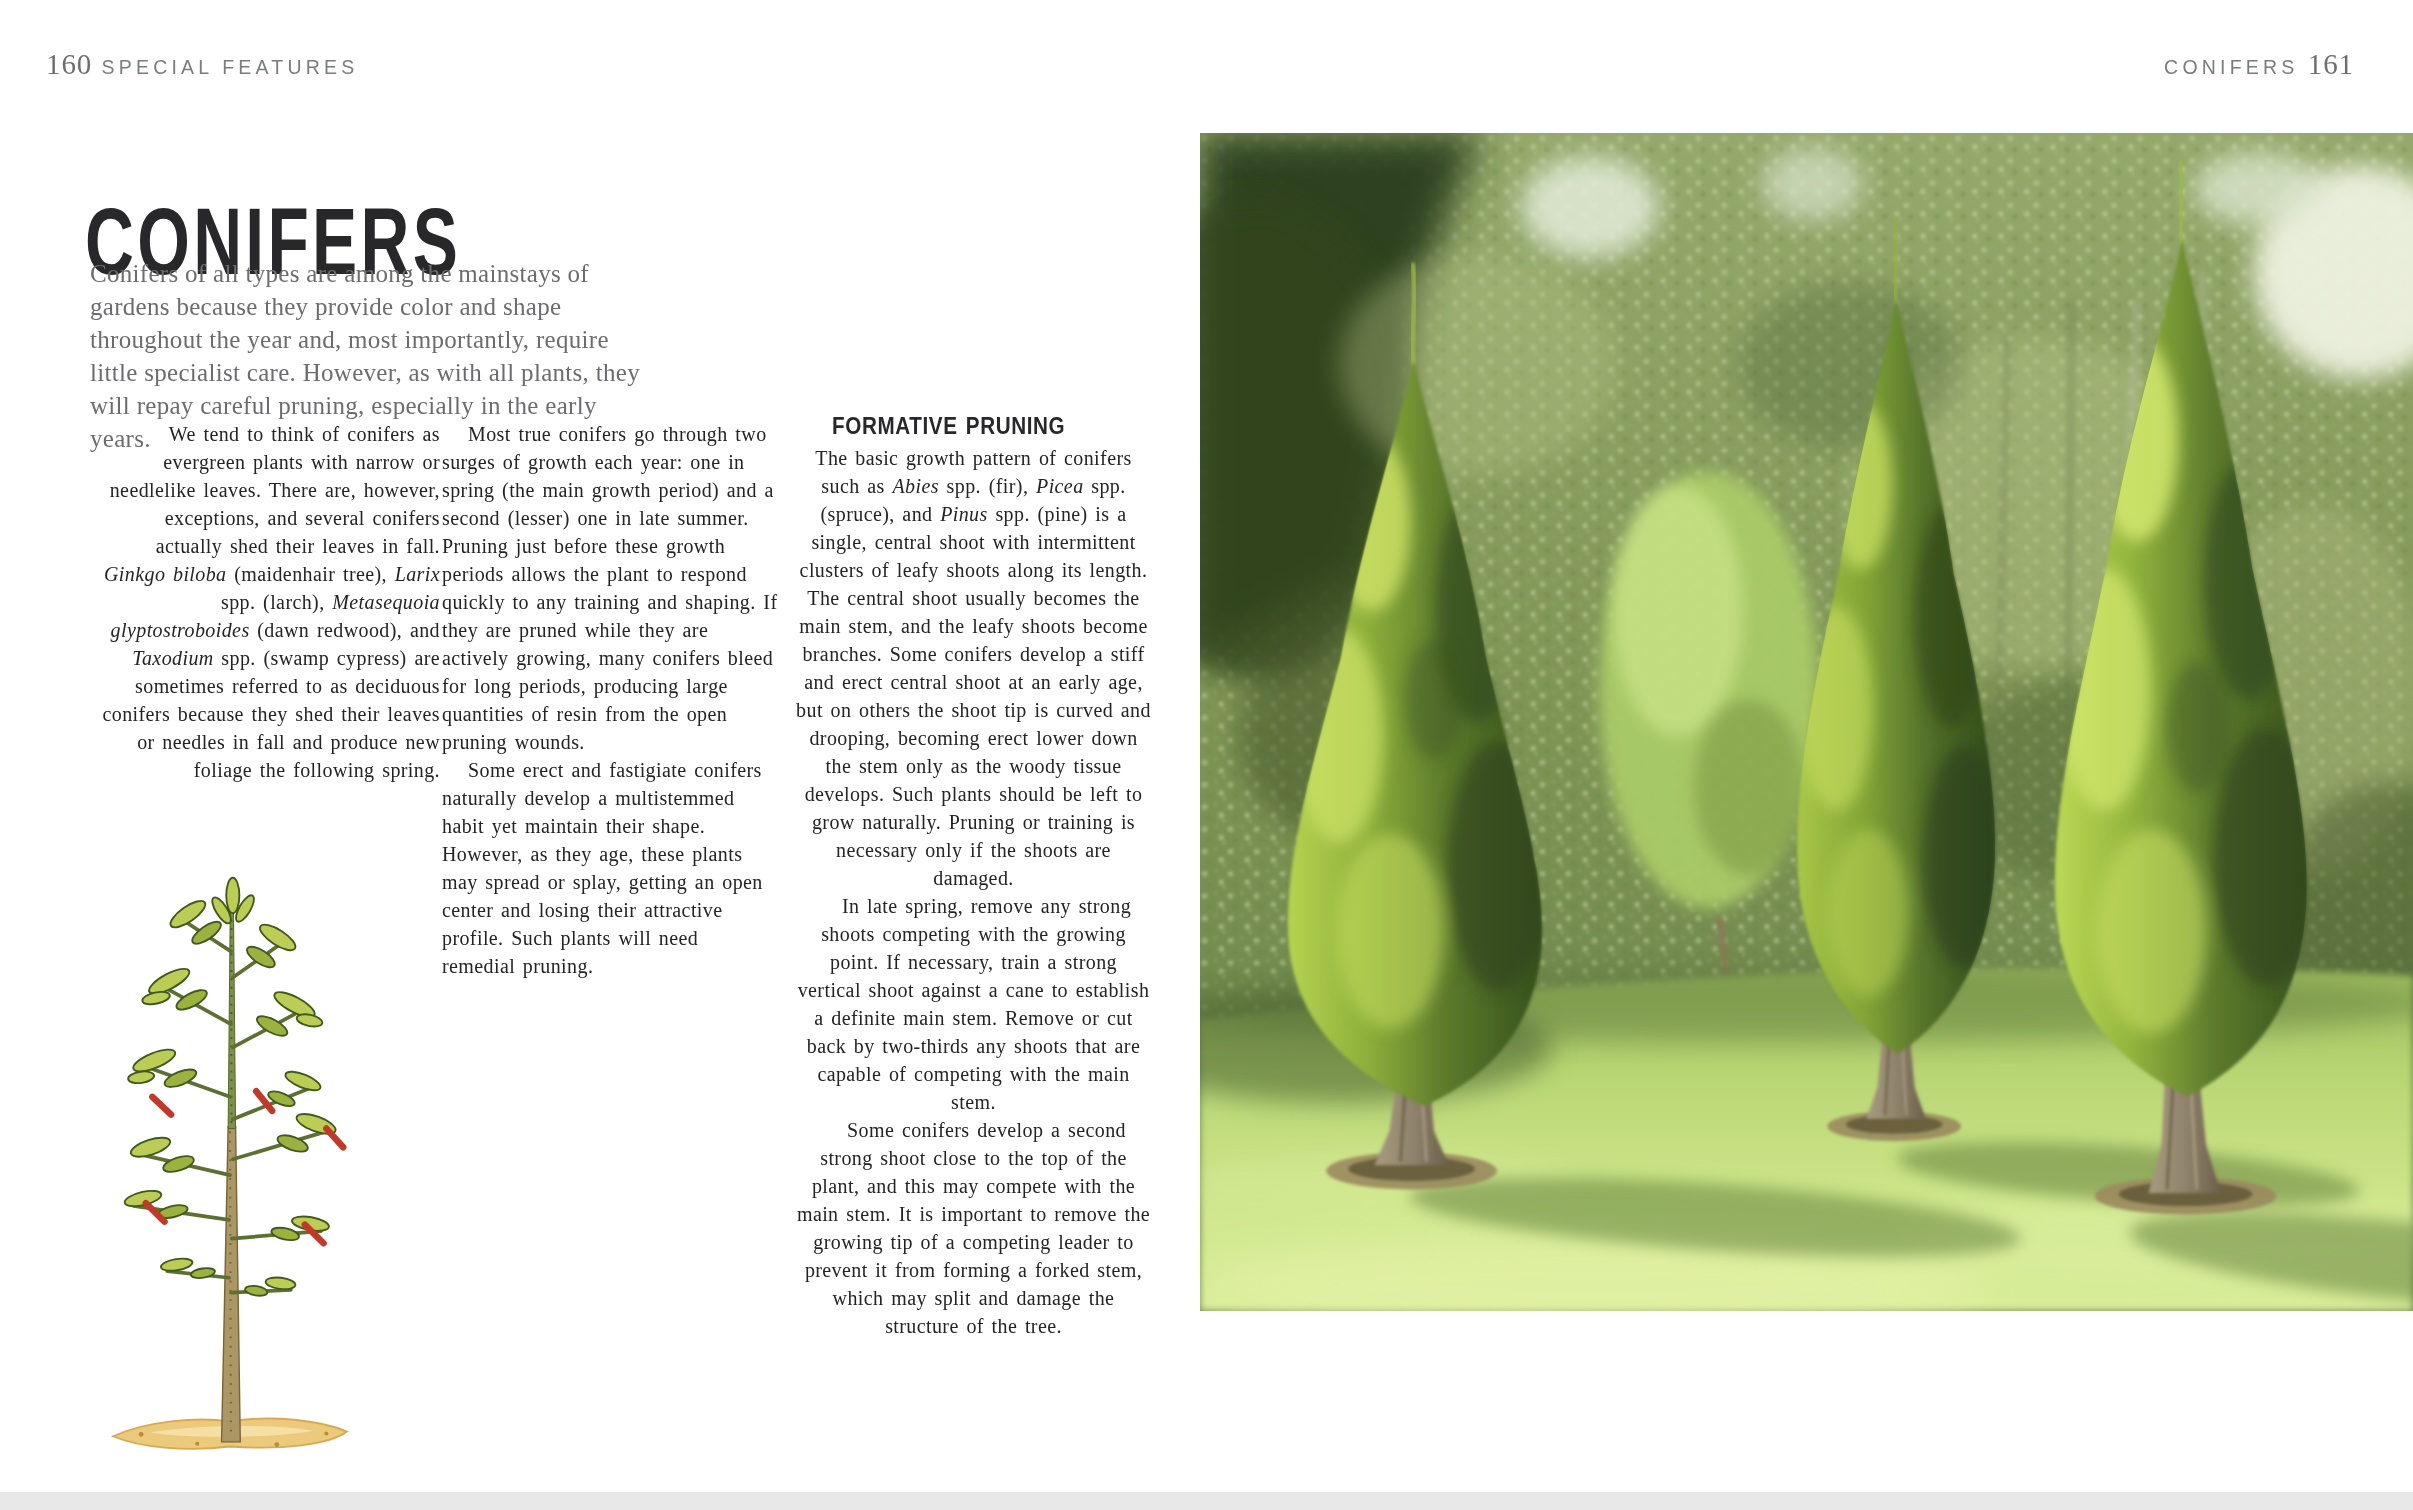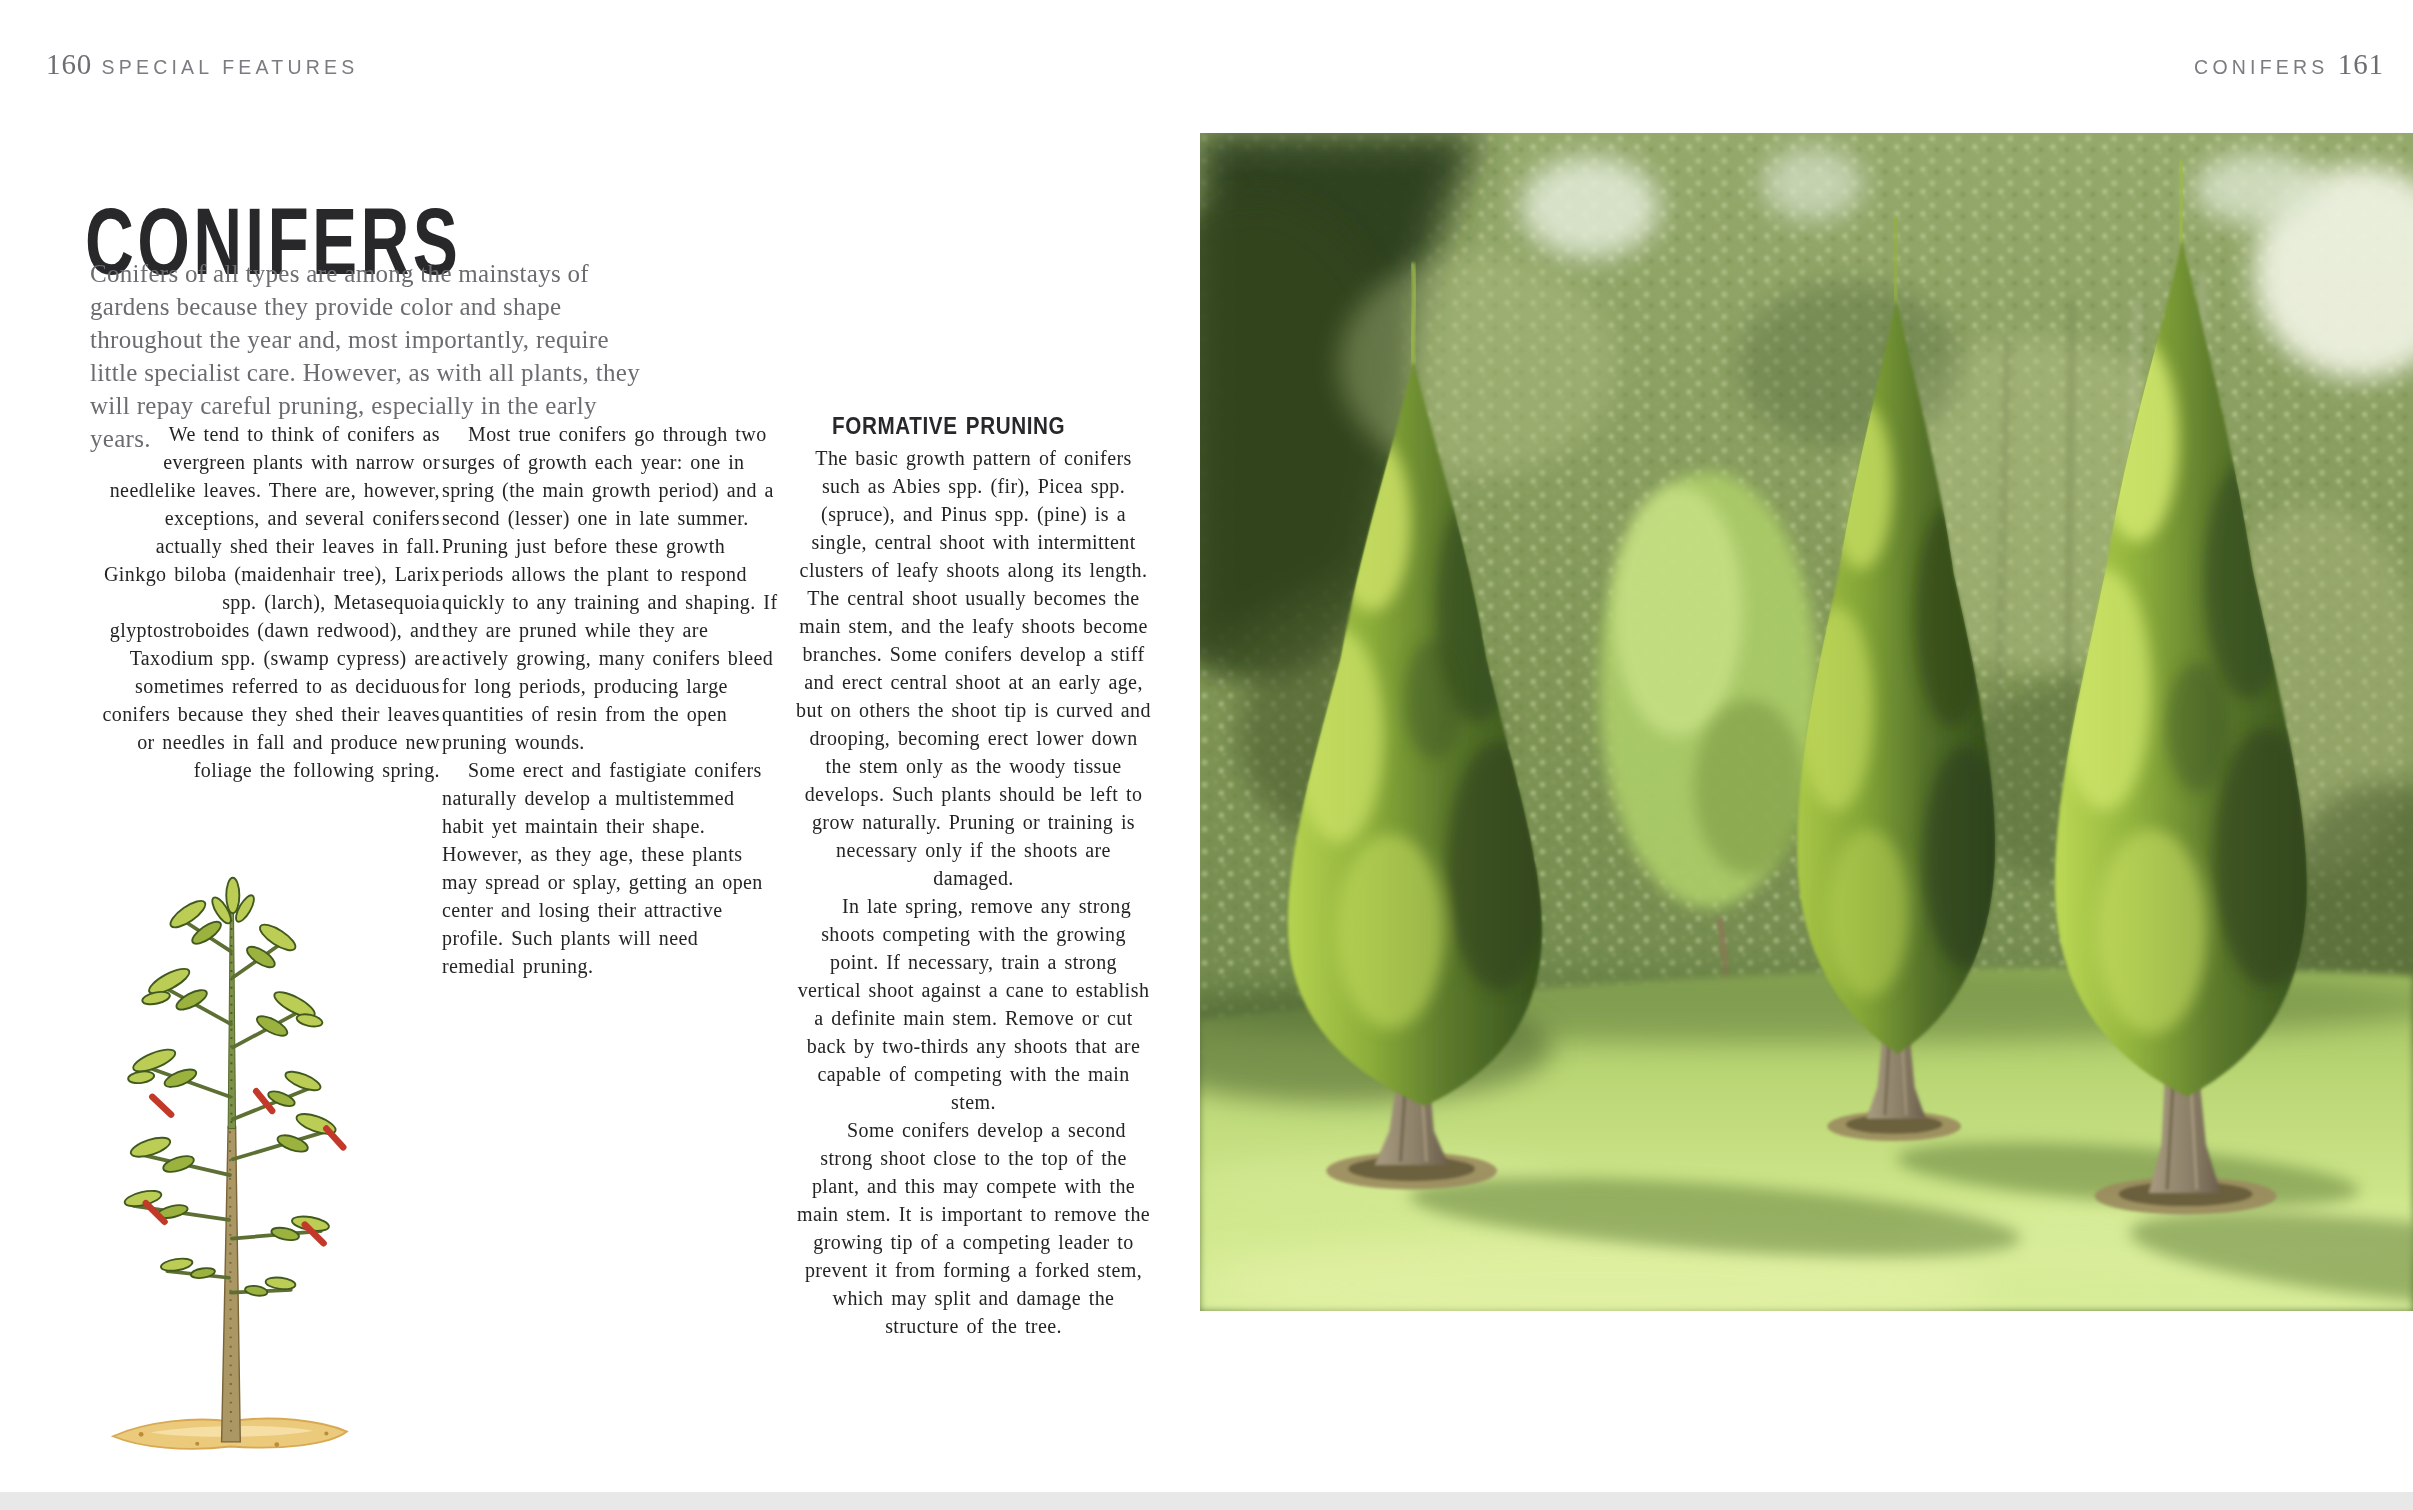--- a/index.html
+++ b/index.html
@@ -1,39 +1,39 @@
 <!DOCTYPE html>
 <html style="font-size:15px"><head>
 <meta charset="utf-8">
 <style>
   html,body{margin:0;padding:0;background:#e8e8e8;}
   .sheet{position:relative;width:2413px;height:1492px;background:#ffffff;overflow:hidden;
          font-family:"Liberation Serif",serif;}
   
   .runhead{position:absolute;top:48px;white-space:nowrap;}
   .rh-left{left:46px;}
-  .rh-right{right:29px;text-align:right;}
+  .rh-right{right:59px;text-align:right;}
   .rh-num{font-family:"Liberation Serif",serif;font-size:29px;color:#6d6d73;letter-spacing:0.9px;}
   .rh-sec{font-family:"Liberation Sans",sans-serif;font-size:19.5px;color:#7b7c82;letter-spacing:4.2px;margin:0 5.6px;}
   
   .title{position:absolute;left:85px;top:132px;font-family:"Liberation Sans",sans-serif;
          font-weight:bold;font-size:94px;line-height:93px;color:#28282b;letter-spacing:4.6px;
          transform:scaleX(.72);transform-origin:0 0;white-space:nowrap;}
   
   .intro{position:absolute;left:90px;top:232px;width:564px;font-size:25px;line-height:33px;
          color:#6c6c70;letter-spacing:0.3px;}
   
   .col{position:absolute;top:420px;font-size:20px;line-height:28px;color:#242424;
        letter-spacing:0.4px;word-spacing:2.3px;text-align:left;}
   .col1{left:98px;width:342px;text-align:right;}
   .col2{left:442px;width:336px;}
   .col3{left:796px;top:412px;width:355px;text-align:center;}
   .para{margin:0;}
   .para.ind{text-indent:26px;}
-  .it{}
+  .it{font-style:italic;}
   .subhead{font-family:"Liberation Sans",sans-serif;font-weight:bold;font-size:24px;line-height:28px;
            color:#28282b;letter-spacing:0.7px;transform:scaleX(.86);transform-origin:0 0;
            margin:0 0 3.7px 0;white-space:nowrap;}
   
   .caption{position:absolute;font-family:"Liberation Sans",sans-serif;font-size:15px;line-height:20.4px;
            color:#8c8c8c;letter-spacing:1.5px;word-spacing:3.7px;}
   .cap-ill{left:353px;top:1318px;width:197px;}
   .cap-photo{left:1303px;top:1344px;width:401px;}
   
   .illustration{position:absolute;left:85px;top:847px;width:290px;height:620px;}

